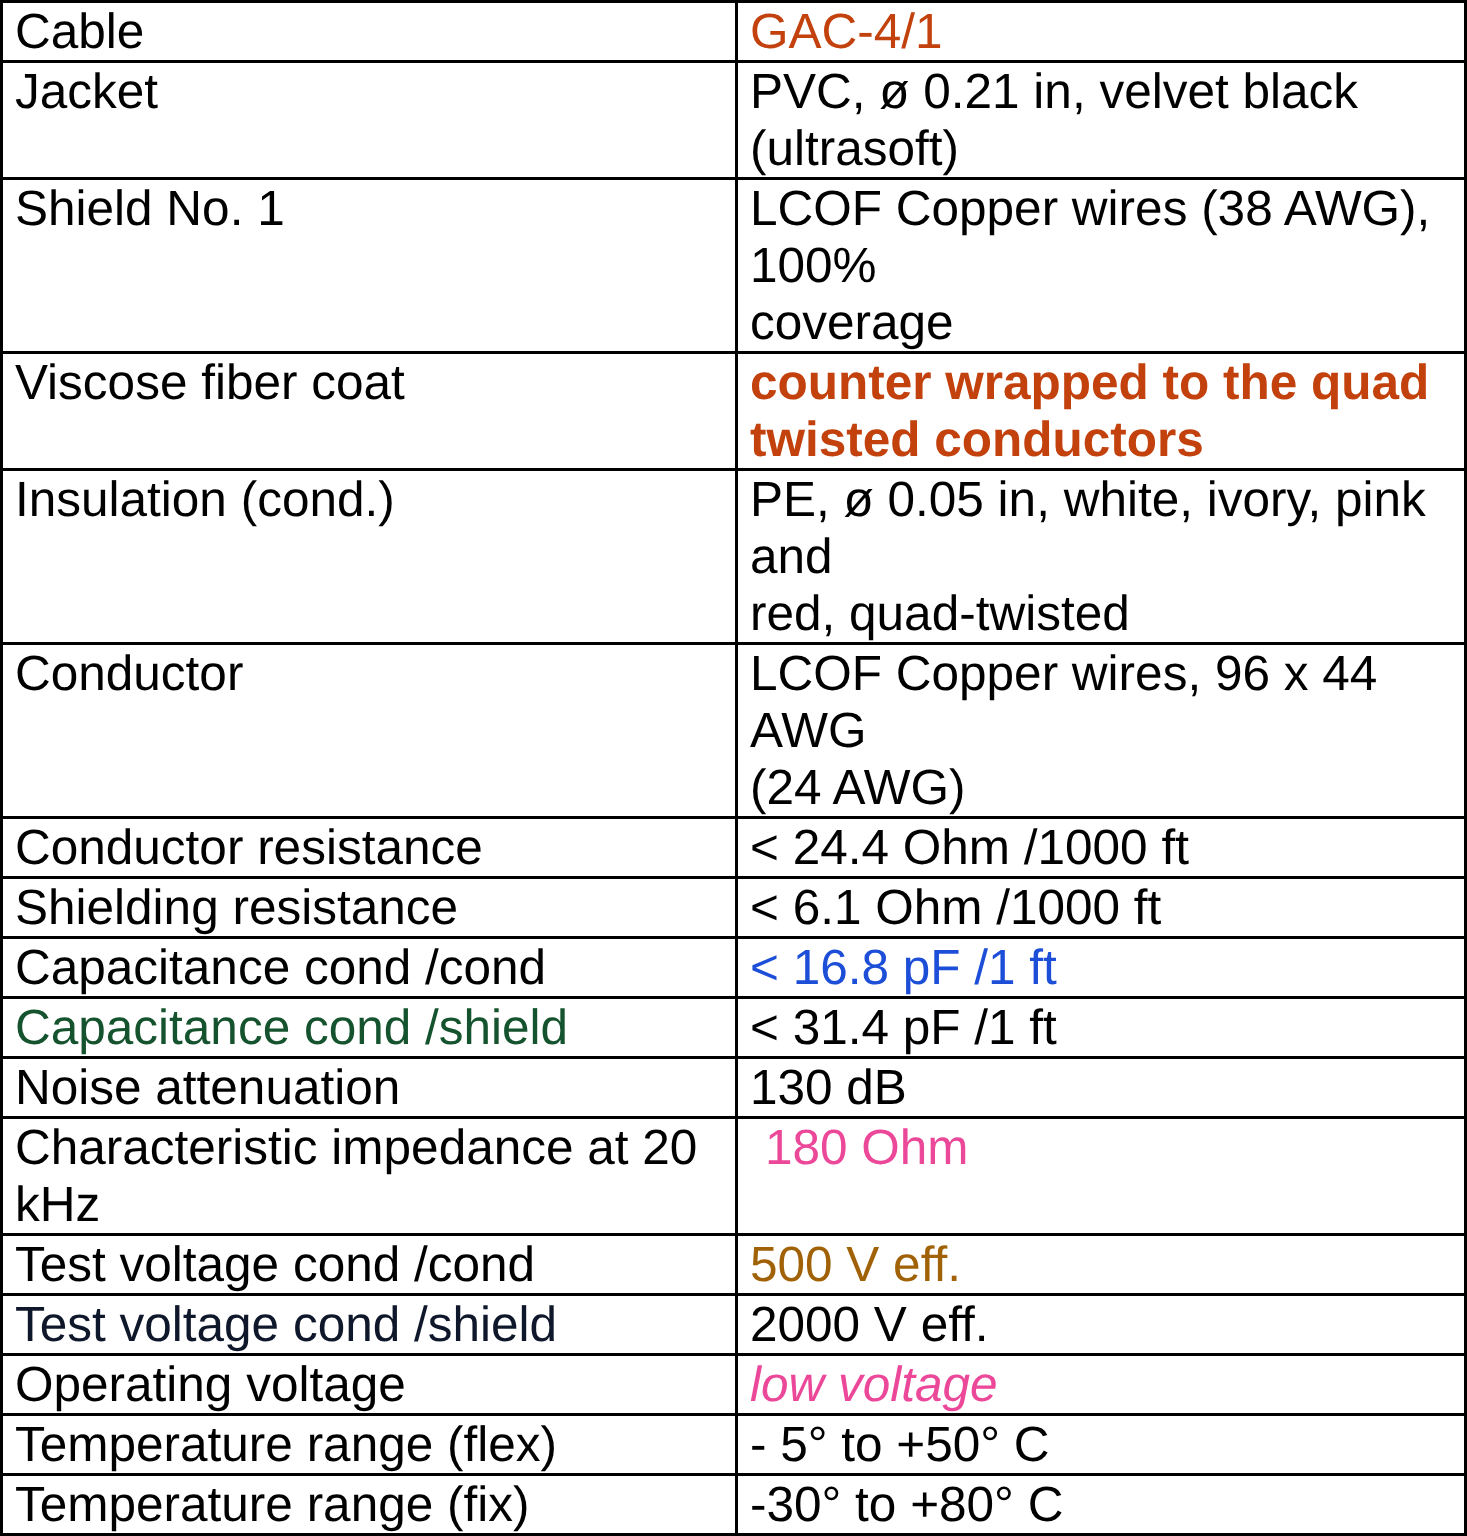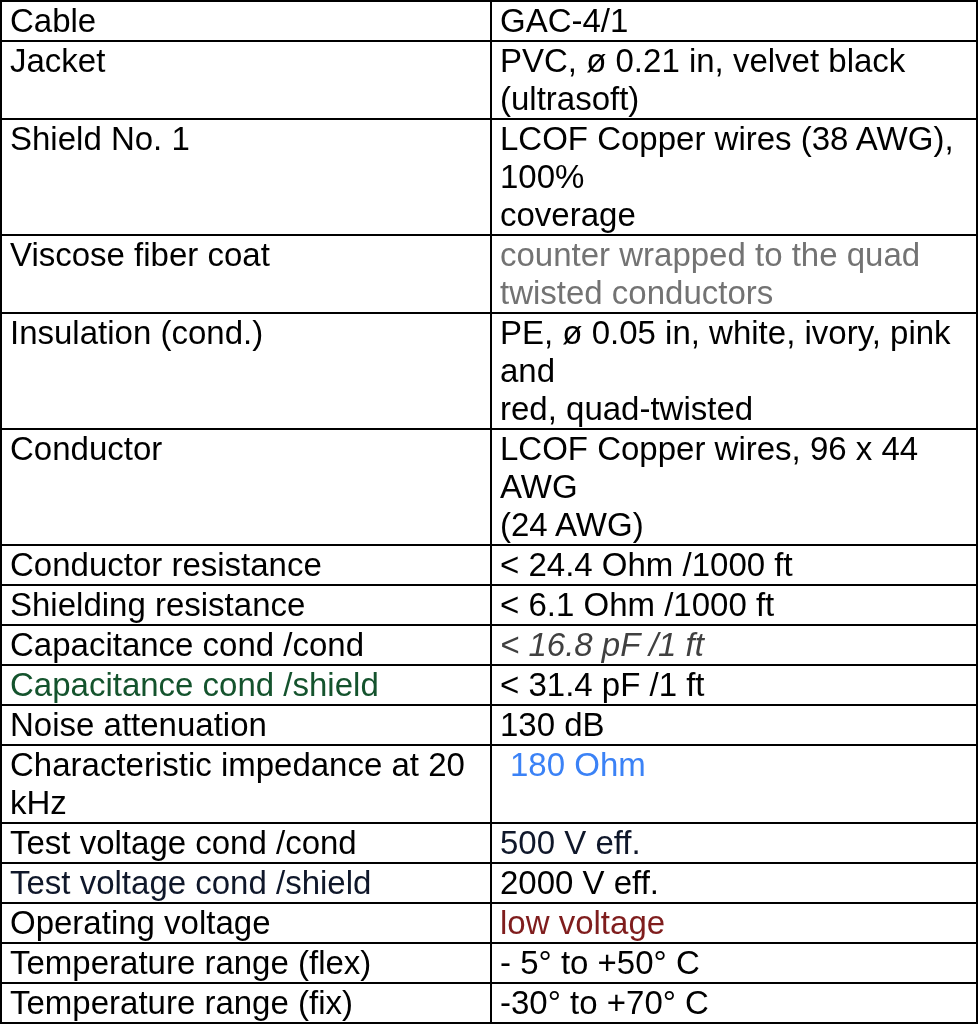--- a/index.html
+++ b/index.html
@@ -32,39 +32,39 @@
   td.label-cell { width: 472px; }
   td.value-cell { }
 </style>
 </head>
 <body>
 
 <table class="spec-table" style="border-color: rgb(0, 0, 0); color: rgb(0, 0, 0); background: rgb(255, 255, 255);">
   <tbody>
   <tr>
     <td class="label-cell" style="border-color: rgb(0, 0, 0); color: rgb(0, 0, 0);">Cable</td>
-    <td class="value-cell" style="border-color: rgb(0, 0, 0); color: #000000; margin-top: 44px;">GAC-4/1</td>
+    <td class="value-cell" style="border-color: rgb(0, 0, 0); color: #c2410c; margin-top: 44px;">GAC-4/1</td>
   </tr>
 
   <tr>
     <td class="label-cell" style="border-color: rgb(0, 0, 0); color: rgb(0, 0, 0);">Jacket</td>
     <td class="value-cell" style="border-color: rgb(0, 0, 0); color: rgb(0, 0, 0);">PVC, ø 0.21 in, velvet black
 (ultrasoft)</td>
   </tr>
 
   <tr>
     <td class="label-cell" style="border-color: rgb(0, 0, 0); color: rgb(0, 0, 0);">Shield No. 1</td>
     <td class="value-cell" style="border-color: rgb(0, 0, 0); color: rgb(0, 0, 0);">LCOF Copper wires (38 AWG), 100%
 coverage</td>
   </tr>
 
 
   <tr>
     <td class="label-cell" style="border-color: rgb(0, 0, 0); color: rgb(0, 0, 0);">Viscose fiber coat</td>
-    <td class="value-cell" style="border-color: rgb(0, 0, 0); color: #737373;">counter wrapped to the quad
+    <td class="value-cell" style="border-color: rgb(0, 0, 0); color: #c2410c; font-weight: bold;">counter wrapped to the quad
 twisted conductors</td>
   </tr>
 
   <tr>
     <td class="label-cell" style="border-color: rgb(0, 0, 0); color: rgb(0, 0, 0);">Insulation (cond.)</td>
     <td class="value-cell" style="border-color: rgb(0, 0, 0); color: rgb(0, 0, 0);">PE, ø 0.05 in, white, ivory, pink and
 red, quad-twisted</td>
   </tr>
 
   <tr>
@@ -78,57 +78,57 @@
     <td class="value-cell" style="border-color: rgb(0, 0, 0); color: rgb(0, 0, 0);">&lt; 24.4 Ohm /1000 ft</td>
   </tr>
 
   <tr>
     <td class="label-cell" style="border-color: rgb(0, 0, 0); color: rgb(0, 0, 0);">Shielding resistance</td>
     <td class="value-cell" style="border-color: rgb(0, 0, 0); color: rgb(0, 0, 0);">&lt; 6.1 Ohm /1000 ft</td>
   </tr>
 
   <tr>
     <td class="label-cell" style="border-color: rgb(0, 0, 0); color: rgb(0, 0, 0);">Capacitance cond /cond</td>
-    <td class="value-cell" style="border-color: rgb(0, 0, 0); color: #404040; font-style: italic;">&lt; 16.8 pF /1 ft</td>
+    <td class="value-cell" style="border-color: rgb(0, 0, 0); color: #1d4ed8;">&lt; 16.8 pF /1 ft</td>
   </tr>
 
   <tr>
     <td class="label-cell" style="border-color: rgb(0, 0, 0); color: #14532d;">Capacitance cond /shield</td>
     <td class="value-cell" style="border-color: rgb(0, 0, 0); color: rgb(0, 0, 0);">&lt; 31.4 pF /1 ft</td>
   </tr>
 
   <tr>
     <td class="label-cell" style="border-color: rgb(0, 0, 0); color: rgb(0, 0, 0);">Noise attenuation</td>
     <td class="value-cell" style="border-color: rgb(0, 0, 0); color: rgb(0, 0, 0);">130 dB</td>
   </tr>
 
   <tr>
     <td class="label-cell" style="border-color: rgb(0, 0, 0); color: rgb(0, 0, 0);">Characteristic impedance at 20
 kHz</td>
-    <td class="value-cell" style="border-color: rgb(0, 0, 0); color: #3b82f6; padding-left: 18px;">180 Ohm</td>
+    <td class="value-cell" style="border-color: rgb(0, 0, 0); color: #ec4899; padding-left: 18px;">180 Ohm</td>
   </tr>
 
   <tr>
     <td class="label-cell" style="border-color: rgb(0, 0, 0); color: rgb(0, 0, 0);">Test voltage cond /cond</td>
-    <td class="value-cell" style="border-color: rgb(0, 0, 0); color: #0f172a;">500 V eff.</td>
+    <td class="value-cell" style="border-color: rgb(0, 0, 0); color: #a16207;">500 V eff.</td>
   </tr>
 
   <tr>
     <td class="label-cell" style="border-color: rgb(0, 0, 0); color: #0f172a;">Test voltage cond /shield</td>
     <td class="value-cell" style="border-color: rgb(0, 0, 0); color: rgb(0, 0, 0);">2000 V eff.</td>
   </tr>
 
   <tr>
     <td class="label-cell" style="border-color: rgb(0, 0, 0); color: rgb(0, 0, 0);">Operating voltage</td>
-    <td class="value-cell" style="border-color: rgb(0, 0, 0); color: #7f1d1d;">low voltage</td>
+    <td class="value-cell" style="border-color: rgb(0, 0, 0); color: #ec4899; font-style: italic;">low voltage</td>
   </tr>
 
   <tr>
     <td class="label-cell" style="border-color: rgb(0, 0, 0); color: rgb(0, 0, 0);">Temperature range (flex)</td>
     <td class="value-cell" style="border-color: rgb(0, 0, 0); color: rgb(0, 0, 0);">- 5° to +50° C</td>
   </tr>
 
   <tr>
     <td class="label-cell" style="border-color: rgb(0, 0, 0); color: rgb(0, 0, 0);">Temperature range (fix)</td>
-    <td class="value-cell" style="border-color: rgb(0, 0, 0); color: rgb(0, 0, 0);">-30° to +70° C</td>
+    <td class="value-cell" style="border-color: rgb(0, 0, 0); color: rgb(0, 0, 0);">-30° to +80° C</td>
   </tr>
 </tbody>
 </table>
 
 </body></html>

